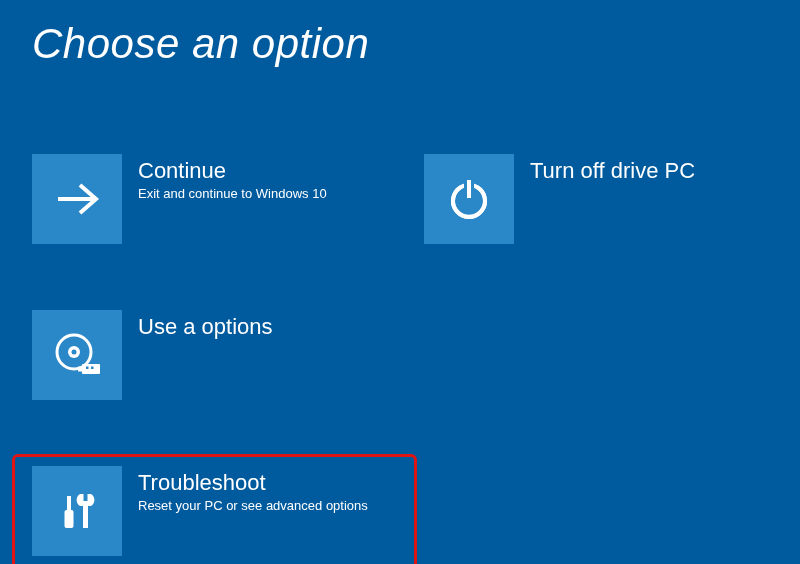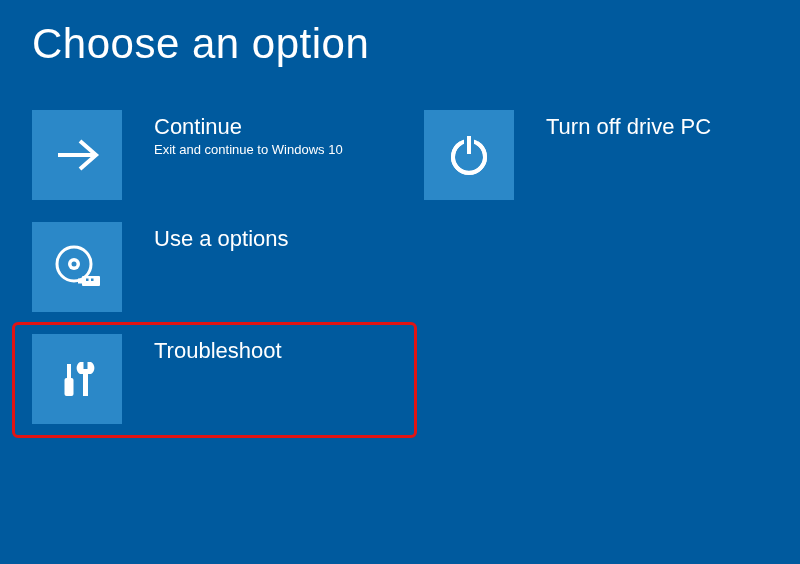--- a/index.html
+++ b/index.html
@@ -14,36 +14,38 @@
       font-family: "Segoe UI", "Segoe UI Light", Arial, sans-serif;
       color: #ffffff;
       overflow: hidden;
       position: relative;
     }
     .heading {
       font-size: 42px;
       font-weight: 300;
       padding: 20px 0 0 32px;
       letter-spacing: 0.5px;
+      font-style: italic;
     }
     .grid {
       position: absolute;
       left: 32px;
       top: 110px;
       display: grid;
       grid-template-columns: 380px 380px;
       column-gap: 12px;
       row-gap: 22px;
     }
     .tile {
       display: flex;
       align-items: flex-start;
-      gap: 32px;
+      gap: 16px;
       cursor: pointer;
       position: relative;
+      margin-top: 44px;
     }
     .tile-icon {
       width: 90px;
       height: 90px;
       background: #2b88c8;
       display: flex;
       align-items: center;
       justify-content: center;
       flex-shrink: 0;
     }
@@ -140,16 +142,17 @@
         <rect x="15" y="10" width="4" height="14" fill="#ffffff"></rect>
         <rect x="12.5" y="24" width="9" height="18" rx="2" fill="#ffffff"></rect>
 
         <rect x="31" y="20" width="5" height="22" fill="#ffffff"></rect>
         <path d="M 28 8 A 7 7 0 0 0 28 20 L 33.5 20 L 33.5 8 Z M 39 8 A 7 7 0 0 1 39 20 L 33.5 20 L 33.5 8 Z" fill="#ffffff"></path>
         <rect x="31.5" y="6" width="4" height="9" fill="#2b88c8"></rect>
       </svg>
     </div>
     <div class="tile-text">
       <div class="tile-title">Troubleshoot</div>
+      <div class="tile-desc">Reset your PC or see advanced options</div>
     </div>
   </div>
 
 </div>
 
 </body></html>

